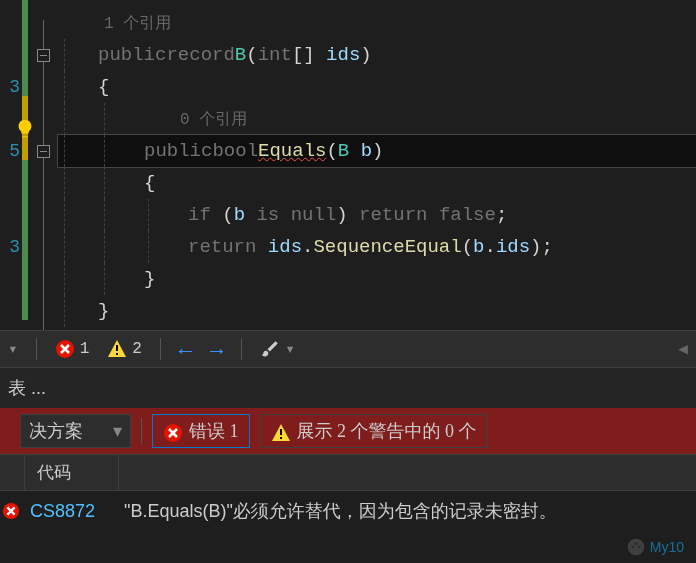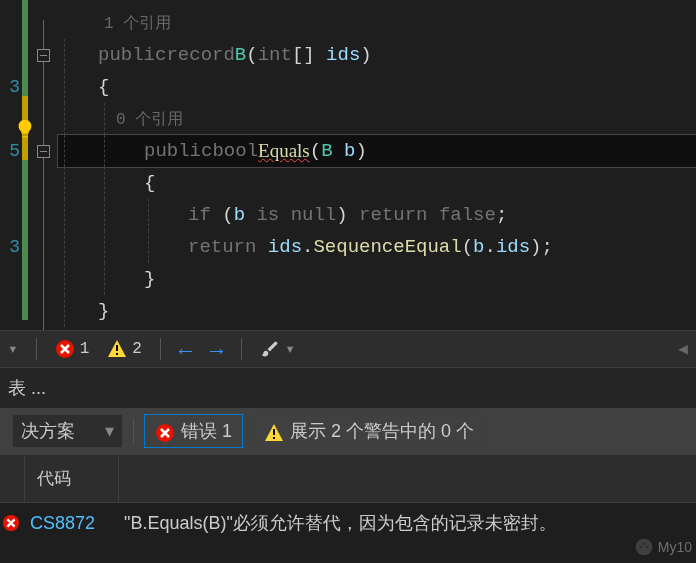--- a/index.html
+++ b/index.html
@@ -32,52 +32,52 @@
 .code-area { flex: 1; padding-top: 7px; position: relative; }
 .line { height: 32px; display: flex; align-items: center; white-space: pre; padding-left: 6px; position: relative; }
 .line.hl { background: #0f0f0f; outline: 1px solid #464646; }
 .guide { border-left: 1px dashed #404040; height: 100%; position: absolute; }
 .kw { color: #737373; }
 .typ { color: #4ec9b0; }
 .fn { color: #dcdcaa; }
 .param { color: #9cdcfe; }
 .punc { color: #d4d4d4; }
 .ref-hint { color: #686868; font-size: 16px; }
-.squiggle { text-decoration: underline wavy #f14c4c; text-decoration-thickness: 1px; font-family: Liberation Serif, serif; }
+.squiggle { text-decoration: underline wavy #f14c4c; text-decoration-thickness: 1px; }
 .bulb { position: absolute; left: 14px; top: 118px; z-index: 5; }
 .toolbar {
   height: 38px; background: #2d2d2d; border-top: 1px solid #3e3e3e; border-bottom: 1px solid #3e3e3e;
   display: flex; align-items: center; padding: 0 8px; gap: 18px; font-size: 16px; color: #ccc;
 }
 .toolbar .item { display: flex; align-items: center; gap: 5px; cursor: pointer; }
 .toolbar .sep { width: 1px; height: 22px; background: #555; }
 .dropdown-bar { height: 40px; background: #252526; display: flex; align-items: center; padding: 0 8px; color: #ccc; font-size: 18px; font-family: 'Segoe UI','Microsoft YaHei',sans-serif; }
 .filter-bar {
-  background: #404040; display: flex; align-items: center; padding: 6px 12px; gap: 10px;
-  font-family: Liberation Sans, sans-serif; font-size: 18px; color: #ccc;
+  background: #7f1d1d; display: flex; align-items: center; padding: 6px 20px; gap: 10px;
+  font-family: Liberation Serif, serif; font-size: 18px; color: #ccc;
 }
 .combo { display: flex; align-items: center; border: 1px solid #3e3e3e; padding: 4px 8px; gap: 30px; background: #2d2d2d; cursor: pointer; }
 .btn-box { display: flex; align-items: flex-end; border: 1px solid #3e3e3e; padding: 4px 10px; gap: 6px; cursor: pointer; }
 .btn-box.active { border: 1px solid #007acc; }
 .headers {
   display: flex; background: #2d2d2d; border-top: 1px solid #3e3e3e; border-bottom: 1px solid #3e3e3e;
   font-family: 'Segoe UI','Microsoft YaHei',sans-serif; font-size: 17px; color: #ccc;
 }
-.headers div { padding: 12px 12px; border-right: 1px solid #3e3e3e; }
+.headers div { padding: 6px 12px; border-right: 1px solid #3e3e3e; }
 .headers .h1 { width: 18px; }
 .headers .h2 { width: 94px; }
 .headers .h3 { flex: 1; }
 .error-row {
   display: flex; align-items: center; background: #1e1e1e; padding: 8px 0;
   font-family: 'Segoe UI','Microsoft YaHei',sans-serif; font-size: 18px; color: #ccc;
 }
 .error-row .c1 { width: 18px; padding-left: 2px; }
 .error-row .c2 { width: 94px; padding-left: 12px; color: #4fc1ff; }
 .error-row .c3 { flex: 1; padding-left: 12px; }
-.watermark { position: absolute; right: 4px; bottom: 6px; opacity: 0.6; display: flex; align-items: center; gap: 4px; font-size: 14px; color: #a3a3a3; font-family: sans-serif; }
+.watermark { position: absolute; right: 12px; bottom: 6px; opacity: 0.6; display: flex; align-items: center; gap: 4px; font-size: 14px; color: #0ea5e9; font-family: sans-serif; }
 .chev { color: #888; }
 svg { display: block; }
 </style>
 </head>
 <body>
 
 <div class="bulb">
   <svg width="22" height="22" viewBox="0 0 24 24">
       <path fill="#ffcc00" d="M9 21h6v-1H9v1zm3-19C8 2 5 5 5 9c0 2.4 1.2 4.5 3 5.7V17h8v-2.3c1.8-1.2 3-3.3 3-5.7 0-4-3-7-7-7z"></path>
     </svg>
@@ -120,21 +120,21 @@
     <div class="row"></div>
       <div class="row"></div>
       <div class="row"></div>
       <div class="row"></div>
       <div class="row"></div>
   </div>
   <div class="code-area">
     <div class="line"><span style="margin-left:40px" class="ref-hint">1 个引用</span></div>
     <div class="line"><span class="guide" style="left:6px"></span><span style="margin-left:34px"></span><span class="kw">public</span> <span class="kw">record</span> <span class="typ">B</span><span class="punc">(</span><span class="kw">int</span><span class="punc">[]</span><span class="param"> ids</span><span class="punc">)</span></div>
     <div class="line"><span class="guide" style="left:6px"></span><span style="margin-left:34px"></span><span class="punc">{</span></div>
-    <div class="line"><span class="guide" style="left:6px"></span><span class="guide" style="left:46px"></span><span style="margin-left:52px" class="ref-hint">0 个引用</span></div>
+    <div class="line"><span class="guide" style="left:6px"></span><span class="guide" style="left:46px"></span><span style="margin-left:116px" class="ref-hint">0 个引用</span></div>
     <div class="line hl"><span class="guide" style="left:6px"></span><span class="guide" style="left:46px"></span><span style="margin-left:80px"></span><span class="kw">public</span> <span class="kw">bool</span> <span class="fn squiggle">Equals</span><span class="punc">(</span><span class="typ">B</span><span class="param"> b</span><span class="punc">)</span></div>
     <div class="line"><span class="guide" style="left:6px"></span><span class="guide" style="left:46px"></span><span style="margin-left:80px"></span><span class="punc">{</span></div>
     <div class="line"><span class="guide" style="left:6px"></span><span class="guide" style="left:46px"></span><span class="guide" style="left:90px"></span><span style="margin-left:124px"></span><span class="kw">if</span><span> (</span><span class="param">b</span><span class="kw"> is </span><span class="kw">null</span><span>) </span><span class="kw">return</span><span class="kw"> false</span><span>;</span></div>
     <div class="line"><span class="guide" style="left:6px"></span><span class="guide" style="left:46px"></span><span class="guide" style="left:90px"></span><span style="margin-left:124px"></span><span class="kw">return</span><span class="param"> ids</span><span>.</span><span class="fn">SequenceEqual</span><span>(</span><span class="param">b</span><span>.</span><span class="param">ids</span><span>)</span><span>;</span></div>
     <div class="line"><span class="guide" style="left:6px"></span><span class="guide" style="left:46px"></span><span style="margin-left:80px"></span><span class="punc">}</span></div>
     <div class="line"><span class="guide" style="left:6px"></span><span style="margin-left:34px"></span><span class="punc">}</span></div>
   </div>
 </div>
 
 <div class="toolbar">

